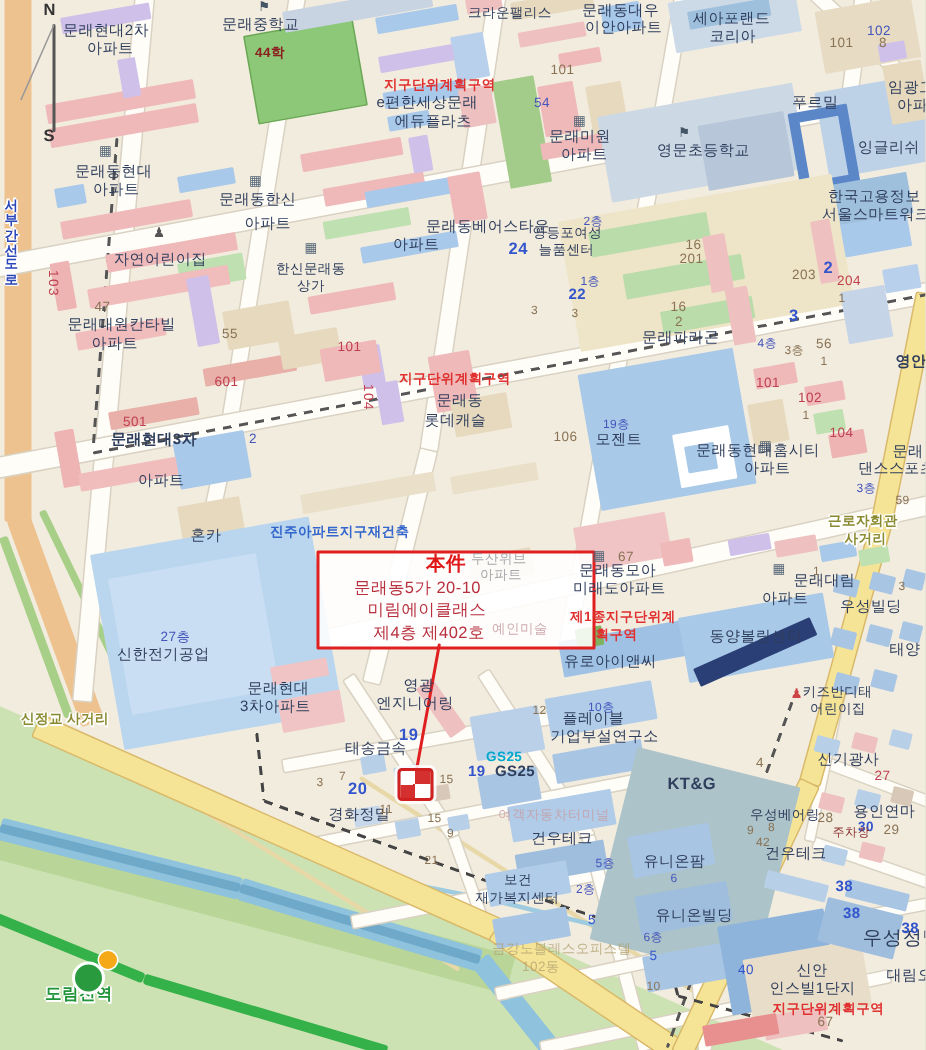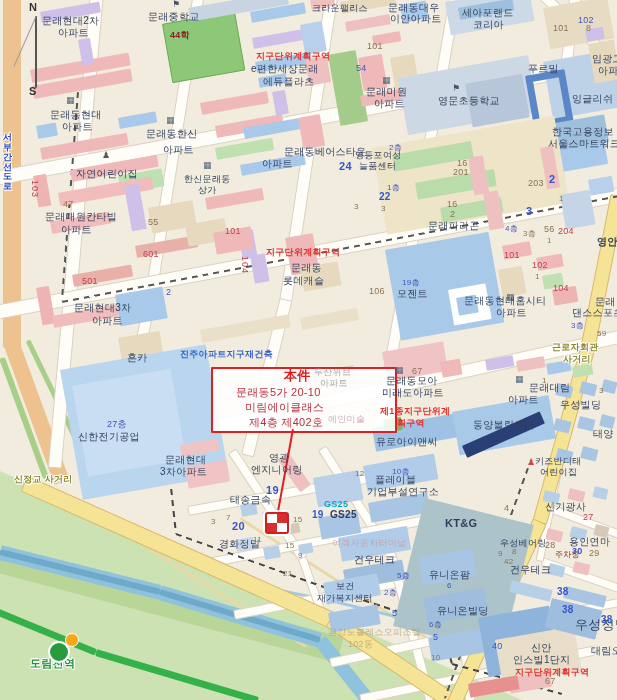--- a/index.html
+++ b/index.html
@@ -267,38 +267,38 @@
     <div class="lbl" style="left: 61px; top: 225px; font-size: 10px; color: rgb(47, 62, 92);">아파트</div>
     <div class="lbl" style="left: 148px; top: 218px; font-size: 9px; color: rgb(138, 115, 85);">55</div>
     <div class="lbl" style="left: 143px; top: 250px; font-size: 9px; color: rgb(192, 64, 80);">601</div>
     <div class="lbl" style="left: 225px; top: 227px; font-size: 9px; color: rgb(192, 64, 80);">101</div>
     <div class="lbl vert" style="left: 240px; top: 256px; font-size: 9px; color: rgb(192, 64, 80);">104</div>
     <div class="lbl" style="left: 266px; top: 248px; font-size: 9px; color: rgb(224, 48, 48); font-weight: bold;">지구단위계획구역</div>
     <div class="lbl" style="left: 291px; top: 263px; font-size: 10px; color: rgb(47, 62, 92);">문래동</div>
     <div class="lbl" style="left: 283px; top: 276px; font-size: 10px; color: rgb(47, 62, 92);">롯데캐슬</div>
     <div class="lbl" style="left: 82px; top: 277px; font-size: 9px; color: rgb(192, 64, 80);">501</div>
     <div class="lbl" style="left: 166px; top: 288px; font-size: 9px; color: rgb(68, 85, 187);">2</div>
-    <div class="lbl" style="left: 74px; top: 303px; font-size: 10px; color: rgb(47, 62, 92);">문래현대3차</div>
+    <div class="lbl" style="left: 74px; top: 289px; font-size: 10px; color: rgb(47, 62, 92); font-weight: bold;">문래현대3차</div>
     <div class="lbl" style="left: 92px; top: 316px; font-size: 10px; color: rgb(47, 62, 92);">아파트</div>
     <div class="lbl" style="left: 355px; top: 151px; font-size: 9px; color: rgb(47, 62, 92);">영등포여성</div>
     <div class="lbl" style="left: 359px; top: 162px; font-size: 9px; color: rgb(47, 62, 92);">늘품센터</div>
     <div class="lbl" style="left: 339px; top: 161px; font-size: 11px; color: rgb(51, 85, 204); font-weight: bold;">24</div>
     <div class="lbl" style="left: 379px; top: 192px; font-size: 10px; color: rgb(51, 85, 204); font-weight: bold;">22</div>
     <div class="lbl" style="left: 389px; top: 144px; font-size: 8px; color: rgb(68, 85, 187);">2층</div>
     <div class="lbl" style="left: 387px; top: 184px; font-size: 8px; color: rgb(68, 85, 187);">1층</div>
     <div class="lbl" style="left: 354px; top: 203px; font-size: 8px; color: rgb(138, 115, 85);">3</div>
     <div class="lbl" style="left: 381px; top: 205px; font-size: 8px; color: rgb(138, 115, 85);">3</div>
     <div class="lbl" style="left: 428px; top: 221px; font-size: 10px; color: rgb(47, 62, 92);">문래파라곤</div>
     <div class="lbl" style="left: 457px; top: 159px; font-size: 9px; color: rgb(138, 115, 85);">16</div>
     <div class="lbl" style="left: 453px; top: 168px; font-size: 9px; color: rgb(138, 115, 85);">201</div>
     <div class="lbl" style="left: 447px; top: 200px; font-size: 9px; color: rgb(138, 115, 85);">16</div>
     <div class="lbl" style="left: 450px; top: 210px; font-size: 9px; color: rgb(138, 115, 85);">2</div>
     <div class="lbl" style="left: 528px; top: 179px; font-size: 9px; color: rgb(138, 115, 85);">203</div>
     <div class="lbl" style="left: 549px; top: 174px; font-size: 11px; color: rgb(51, 85, 204); font-weight: bold;">2</div>
-    <div class="lbl" style="left: 558px; top: 183px; font-size: 9px; color: rgb(192, 64, 80); margin-top: 44px;">204</div>
+    <div class="lbl" style="left: 558px; top: 183px; font-size: 9px; color: rgb(192, 64, 80);">204</div>
     <div class="lbl" style="left: 559px; top: 195px; font-size: 8px; color: rgb(138, 115, 85);">1</div>
     <div class="lbl" style="left: 526px; top: 206px; font-size: 11px; color: rgb(51, 85, 204); font-weight: bold;">3</div>
     <div class="lbl" style="left: 505px; top: 225px; font-size: 8px; color: rgb(68, 85, 187); text-align: center;">4층</div>
     <div class="lbl" style="left: 523px; top: 230px; font-size: 8px; color: rgb(138, 115, 85);">3층</div>
     <div class="lbl" style="left: 544px; top: 225px; font-size: 9px; color: rgb(138, 115, 85);">56</div>
     <div class="lbl" style="left: 547px; top: 237px; font-size: 8px; color: rgb(138, 115, 85);">1</div>
     <div class="lbl" style="left: 597px; top: 237px; font-size: 10px; color: rgb(47, 62, 92); font-weight: bold;">영안</div>
     <div class="lbl" style="left: 369px; top: 287px; font-size: 9px; color: rgb(138, 115, 85);">106</div>
     <div class="lbl" style="left: 402px; top: 279px; font-size: 8px; color: rgb(68, 85, 187);">19층</div>
     <div class="lbl" style="left: 397px; top: 289px; font-size: 10px; color: rgb(47, 62, 92);">모젠트</div>

